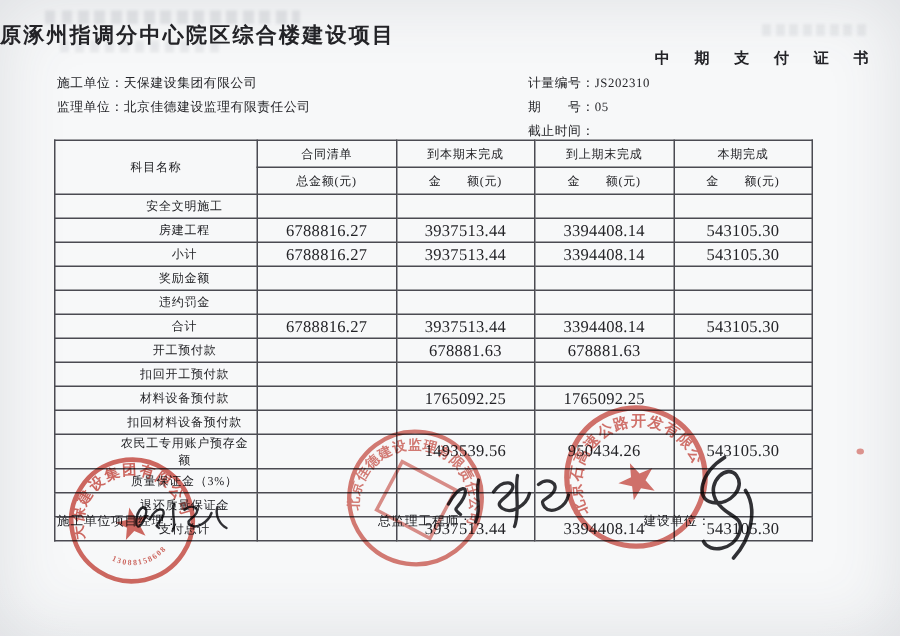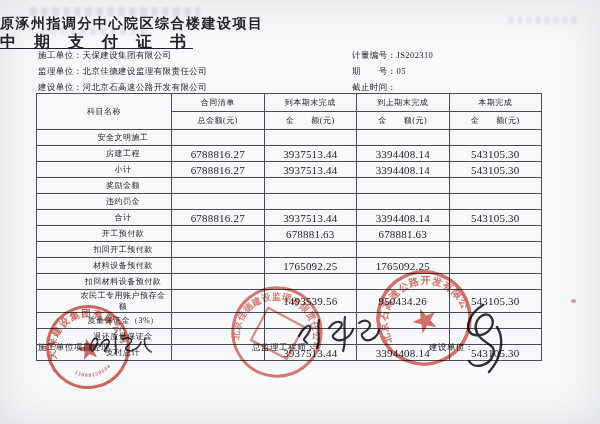--- a/index.html
+++ b/index.html
@@ -5,22 +5,22 @@
   html,body{margin:0;padding:0;}
   body{width:600px;height:424px;overflow:hidden;background:#dfe1e4;}
   .page{
     position:relative;width:600px;height:424px;overflow:hidden;
     font-family:"Liberation Serif","DejaVu Serif",serif;color:#232327;
     background:radial-gradient(130% 125% at 50% 42%, #f7f8f9 55%, #eceef1 85%, #e2e4e8 100%);
     box-shadow:inset 0 0 46px rgba(70,75,90,.14);
   }
   .title{position:absolute;left:0;top:15px;width:582px;text-align:left;
     font-size:14px;font-weight:700;letter-spacing:1.5px;}
-  .subtitle{position:absolute;left:0;top:32px;width:586px;text-align:left;
-    font-size:16px;font-weight:700;letter-spacing:7px;text-decoration:underline;}
+  .subtitle{position:absolute;left:0;top:32px;width:586px;text-align:right;
+    font-size:10px;font-weight:700;letter-spacing:7px;}
   .info{position:absolute;font-size:8.5px;letter-spacing:.4px;white-space:pre;}
   .info-left{left:38px;}
   .info-right{left:352px;}
   .i1{top:50px;} .i2{top:66px;} .i3{top:82px;}
 
   .tablewrap{position:absolute;left:36px;top:93px;width:506px;height:247px;}
   table{width:506px;height:247px;border-collapse:collapse;table-layout:fixed;
     border:1.5px solid #3e3e45;}
   td{border:1px solid #4b4b52;text-align:center;vertical-align:middle;
     padding:0 2px;overflow:hidden;}
@@ -58,21 +58,20 @@
   <div class="ghost g1"></div>
   <div class="ghost g2"></div>
   <div class="ghost g3"></div>
   <div class="ghost speck"></div>
 
   <div class="title">原涿州指调分中心院区综合楼建设项目</div>
   <div class="subtitle">中 期 支 付 证 书</div>
 
   <div class="info info-left i2"><span>监理单位：</span><span>北京佳德建设监理有限责任公司</span></div>
   <div class="info info-left i1"><span>施工单位：</span><span>天保建设集团有限公司</span></div>
-  <div class="info info-left i3"><span>建设单位：</span><span>河北京石高速公路开发有限公司</span></div>
 
   <div class="info info-right i1"><span>计量编号：</span><span>JS202310</span></div>
   <div class="info info-right i2"><span>期　　号：</span><span>05</span></div>
   <div class="info info-right i3"><span>截止时间：</span><span></span></div>
 
   <div class="tablewrap">
   <table>
     <thead>
       <tr>
         <td rowspan="2">科目名称</td>

